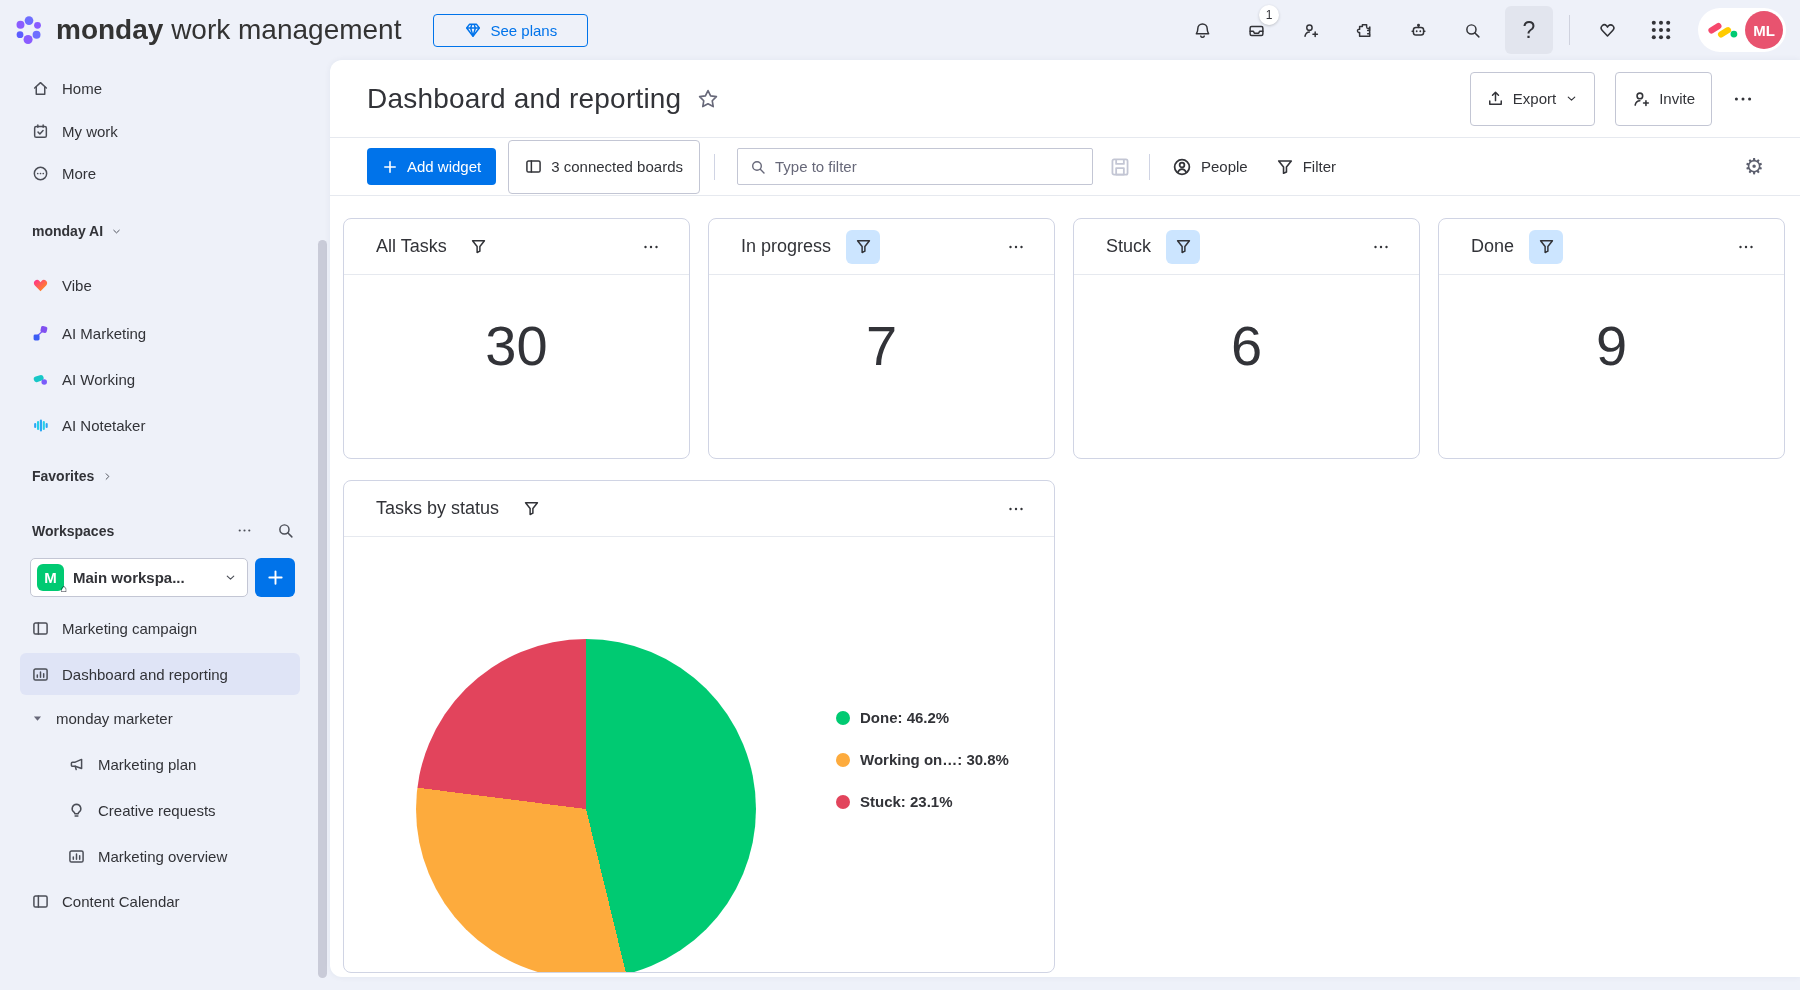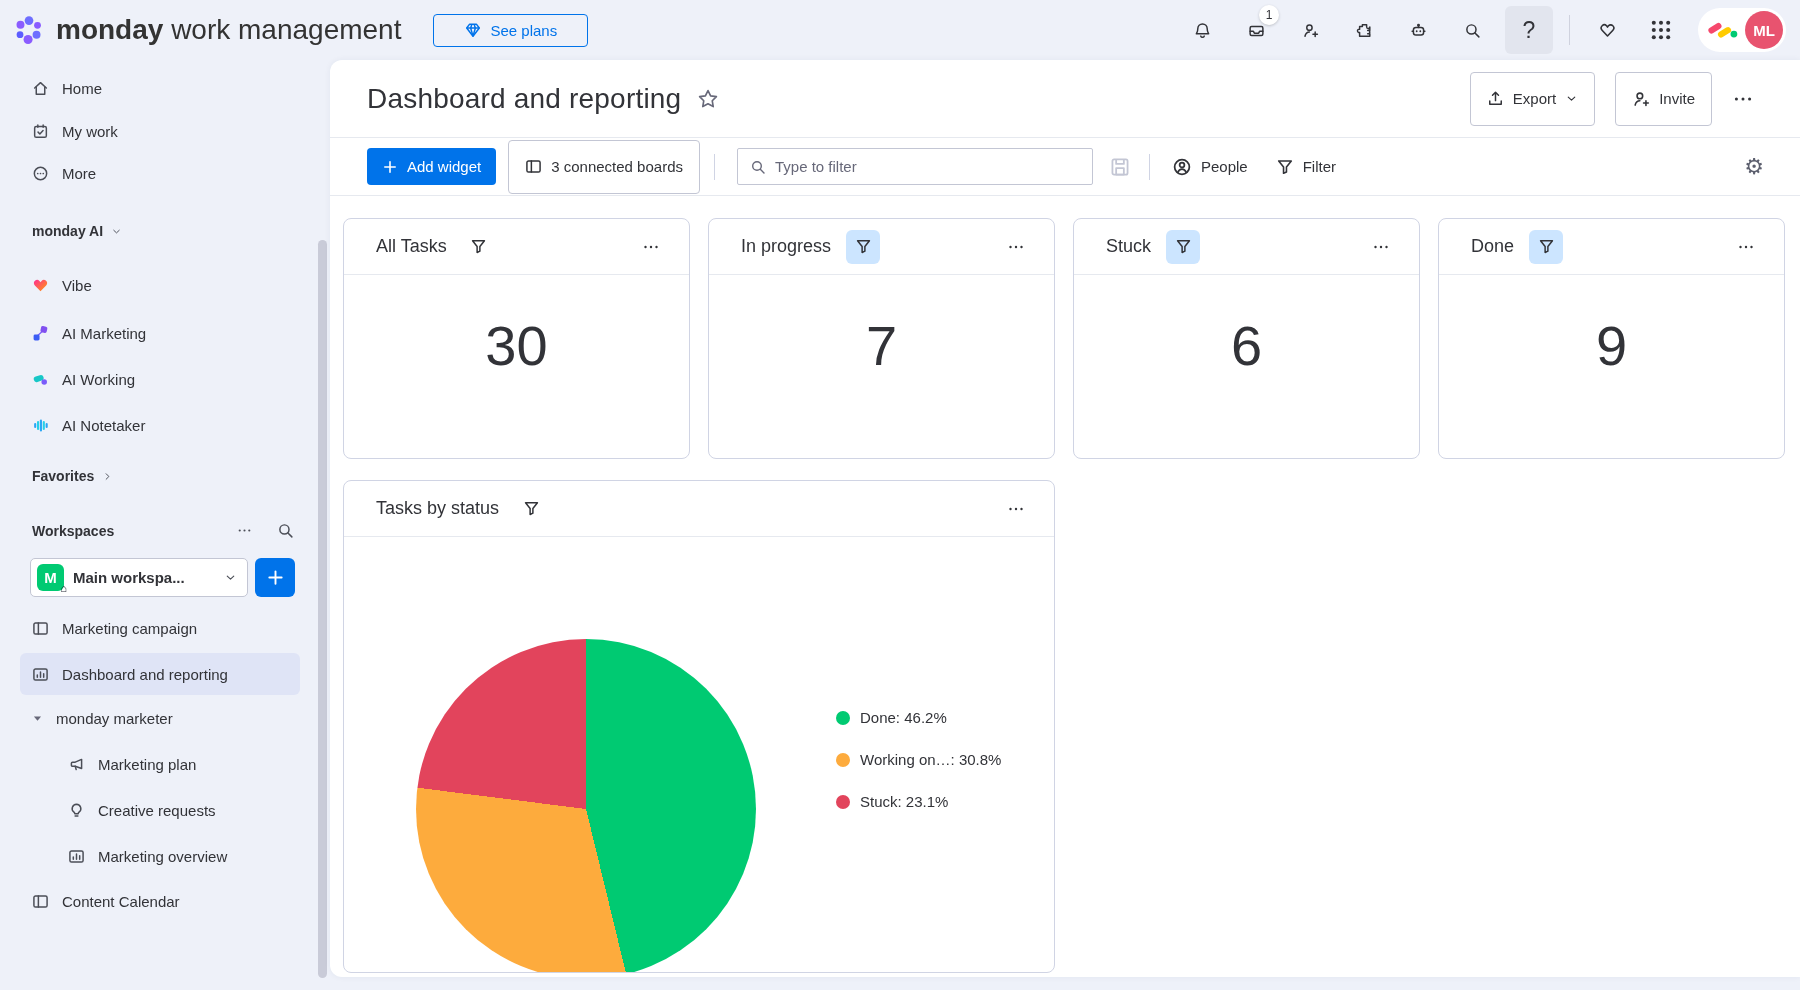--- a/index.html
+++ b/index.html
@@ -64,21 +64,21 @@
   .card { position:absolute; background:#fff; border:1px solid #d0d4e4; border-radius:8px; overflow:hidden; }
   .card-head { height:56px; display:flex; align-items:center; padding:0 22px 0 32px; border-bottom:1px solid #e6e9ef; }
   .card-title { font-size:18px; font-weight:400; color:#323338; cursor:text; }
   .funnel-chip { margin-left:15px; width:34px; height:34px; display:flex; align-items:center; justify-content:center; border-radius:6px; cursor:pointer; }
   .funnel-chip.active { background:#cce5ff; }
   .dots-btn { margin-left:auto; border:none; background:transparent; padding:6px; cursor:pointer; }
   .counter { width:347px; height:241px; top:22px; }
   .num { height:184px; display:flex; align-items:flex-start; justify-content:center; padding-top:38px; font-size:56px; color:#323338; }
   .pie-card { left:13px; top:284px; width:712px; height:493px; }
   .pie { position:absolute; left:72px; top:158px; width:340px; height:340px; border-radius:50%; }
-  .legend { position:absolute; left:492px; top:228px; display:flex; flex-direction:column; gap:25px; }
+  .legend { position:absolute; left:492px; top:228px; display:flex; flex-direction:column; gap:25px;font-weight:bold; }
   .legend-row { display:flex; align-items:center; gap:10px; font-size:15px; color:#323338; }
   .ldot { width:14px; height:14px; border-radius:50%; flex:none; }
 </style>
 </head>
 <body>
 
 <div class="app">
 
   <header class="topbar">
     <div class="brand">

